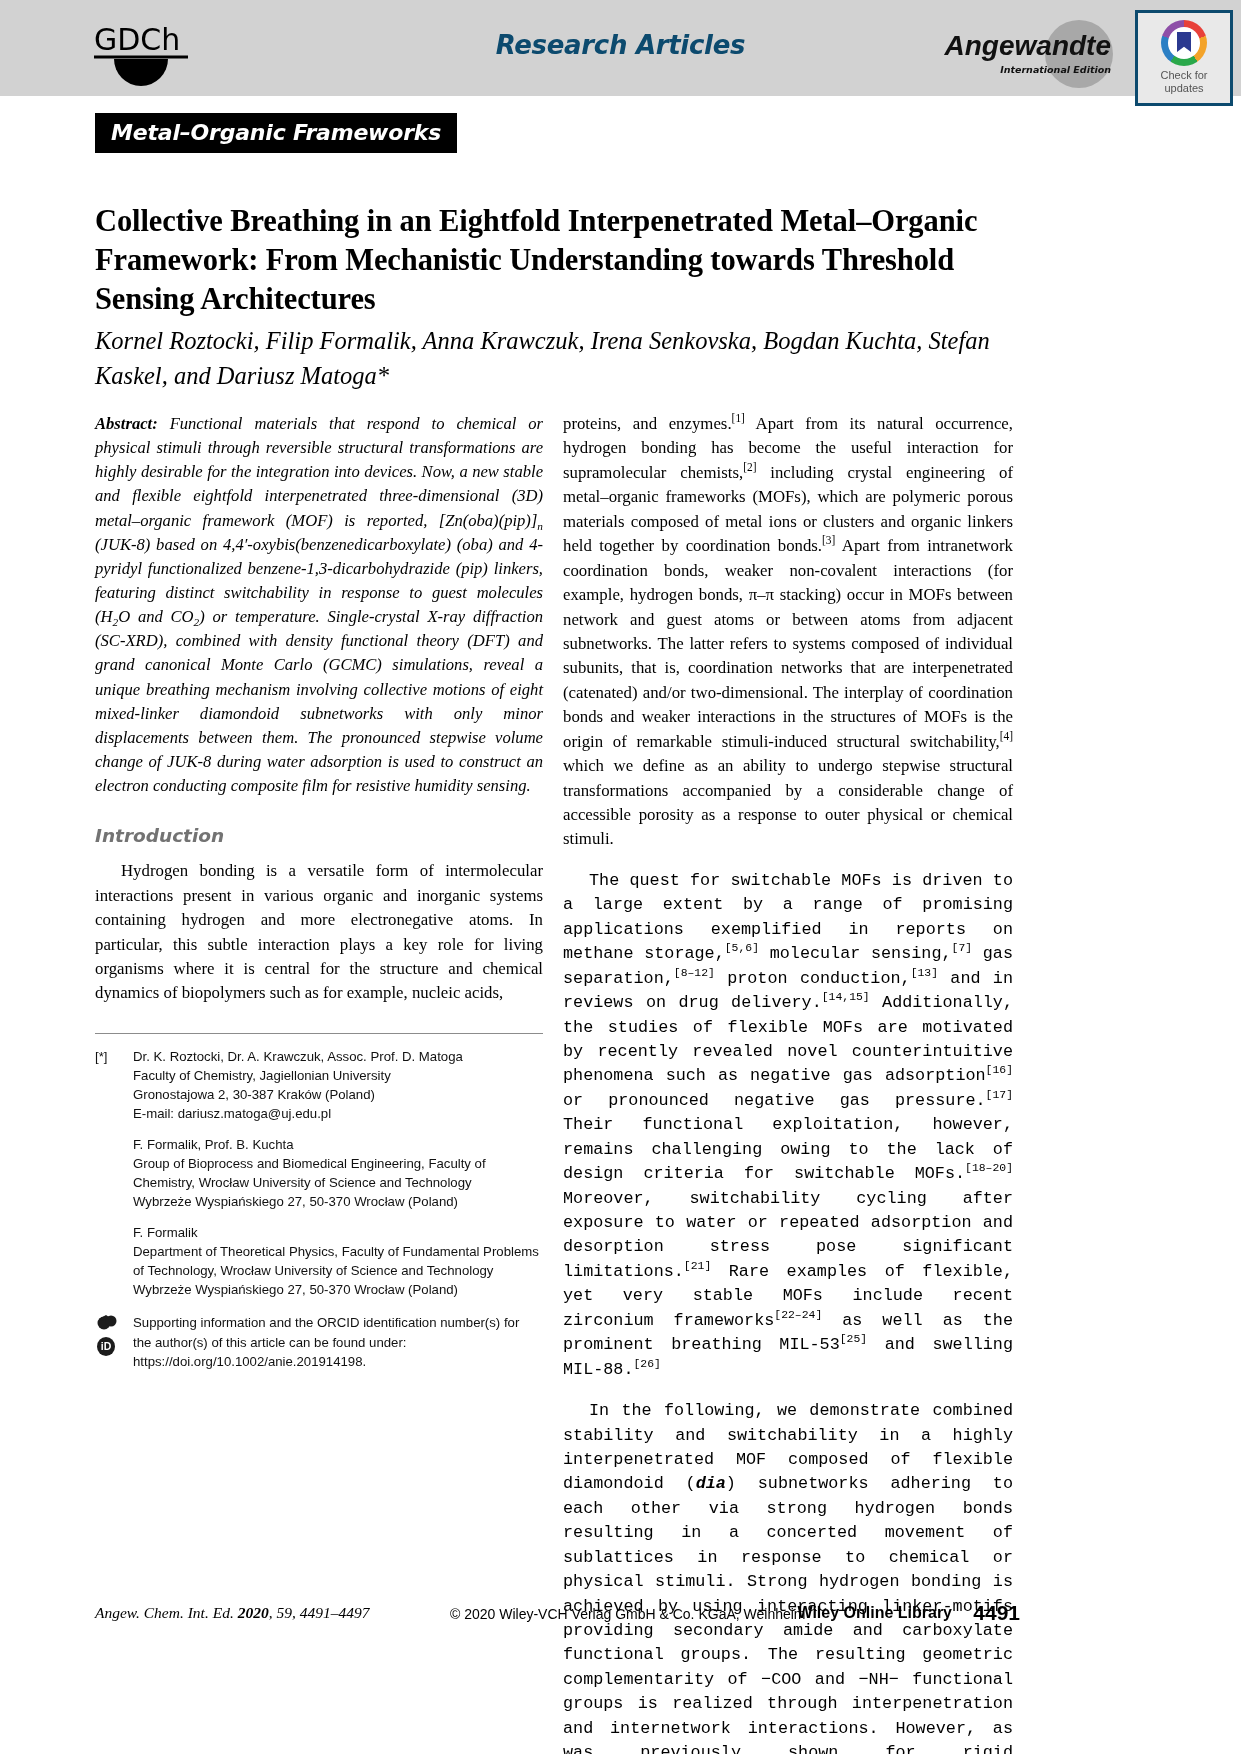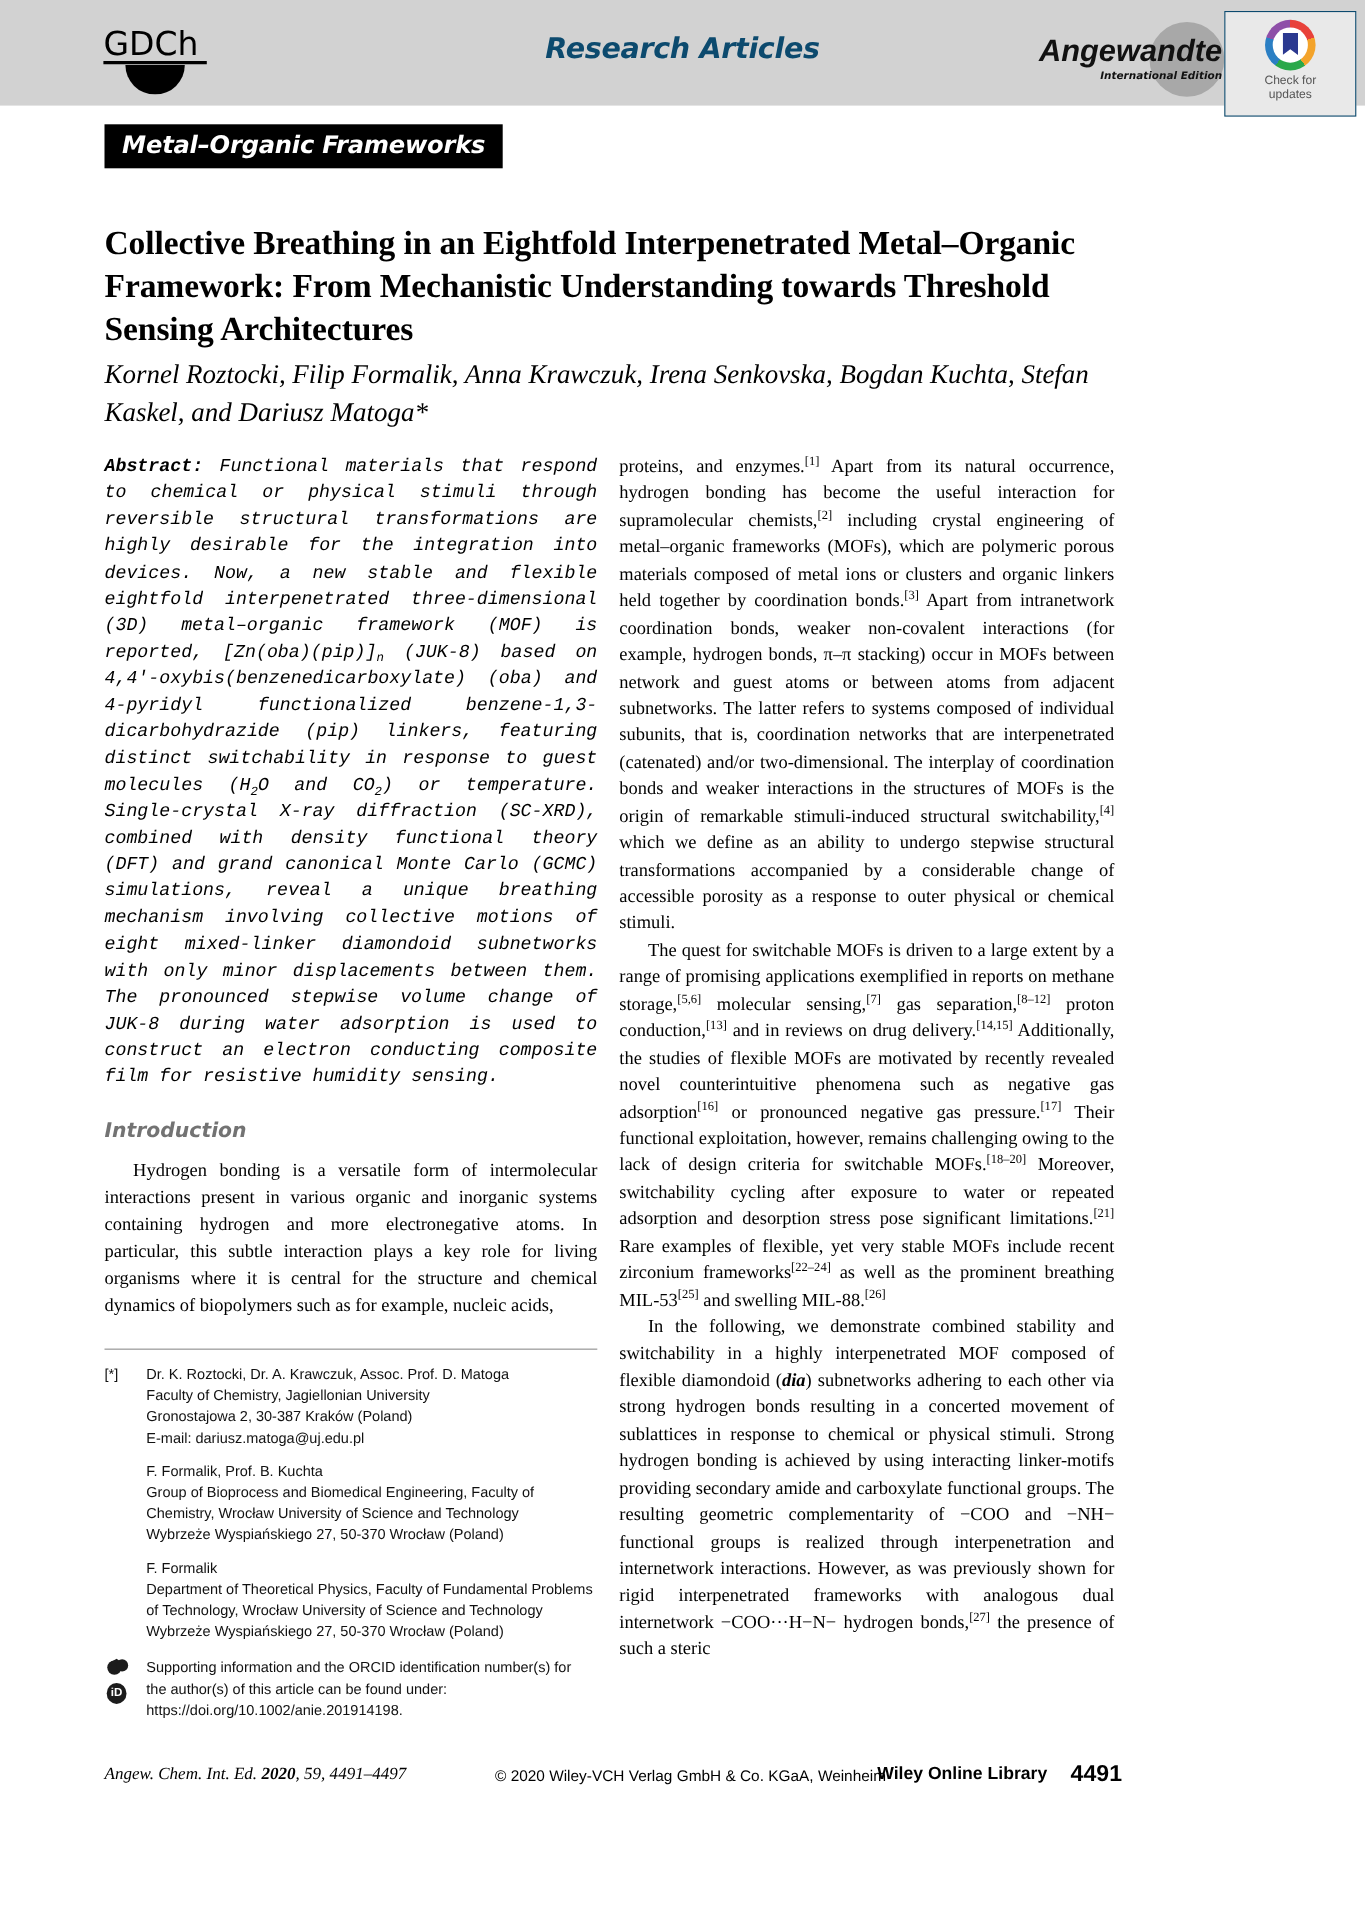--- a/index.html
+++ b/index.html
@@ -71,23 +71,23 @@
     font-style: italic;
     font-weight: bold;
     font-size: 9.5px;
     white-space: nowrap;
     color: #111;
   }
   
   .cfu {
     position: absolute;
     right: 8px; top: 10px;
-    width: 120px; height: 96px;
+    width: 98px; height: 96px;
     background: #e9e9e9;
-    border: 1px solid #0c4a6e;
+    border: 3px solid #0c4a6e;
     box-sizing: border-box;
     text-align: center;
     font-family: "Liberation Sans", sans-serif;
     font-size: 11px;
     color: #555;
     line-height: 1.15;
   }
   .cfu-ring {
     margin: 7px auto 3px auto;
     width: 46px; height: 46px;
@@ -177,41 +177,40 @@
     left: 563px; top: 412px;
     width: 450px;
   }
   .abstract {
     font-style: italic;
     font-size: 16.6px;
     line-height: 1.455;
     text-align: justify;
     margin: 0;
     color: #000;
-    font-family: Liberation Mono, monospace;
   }
   .abstract b { font-weight: bold; font-style: italic; }
   .sec-head {
     font-family: "DejaVu Sans", sans-serif;
     font-style: italic;
     font-weight: bold;
     font-size: 18.5px;
     margin: 27px 0 13px 0;
     color: #737373;
   }
   .body-p {
     font-size: 16.8px;
     line-height: 1.455;
     text-align: justify;
     margin: 0;
     text-indent: 26px;
     color: #000;
   }
   .body-p.noind { text-indent: 0; }
-  .body-p + .body-p { margin-top: 0; }
+  .body-p + .body-p { margin-top: 17px; font-family: Liberation Mono, monospace; }
   sup { font-size: 0.68em; vertical-align: super; line-height: 0; }
   sub { font-size: 0.68em; vertical-align: sub; line-height: 0; }
 
   
   .fn-rule {
     margin-top: 27px;
     border-top: 1.6px solid #8c8c8c;
     width: 448px;
   }
   .affil {

